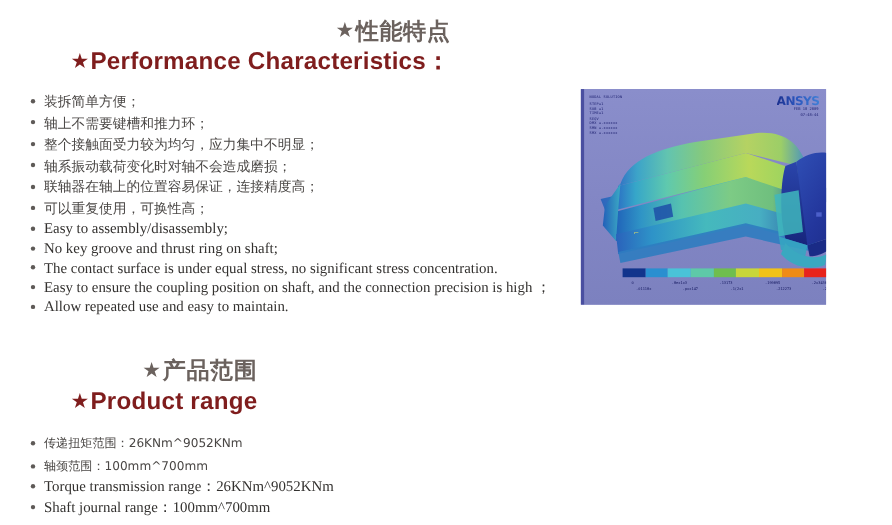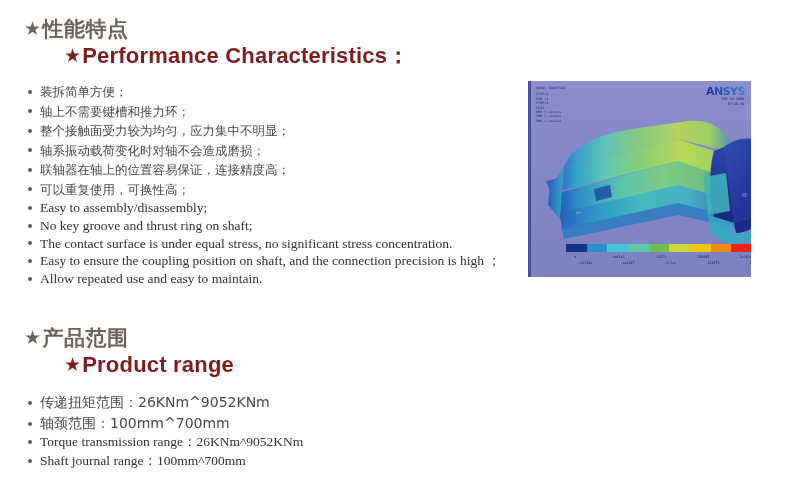--- a/index.html
+++ b/index.html
@@ -9,21 +9,21 @@
     font-family:"Liberation Sans","DejaVu Sans",sans-serif;
     position:relative;overflow:hidden;
     -webkit-font-smoothing:antialiased;
   }
   .page{position:relative;width:811px;height:477px;}
 
   
   .heading-block{position:absolute;left:24px;}
   .h-cn{
     font-size:21px;font-weight:bold;color:#6b625e;
-    letter-spacing:0.5px;line-height:26px;white-space:nowrap;
+    letter-spacing:0.5px;line-height:26px;white-space:nowrap;text-align:right;
   }
   .h-en{
     font-size:22px;font-weight:bold;color:#7f1d1d;
     letter-spacing:0.2px;line-height:28px;white-space:nowrap;margin-left:40px;
   }
   .star{font-size:19px;display:inline-block;margin-right:1px;vertical-align:1px;}
 
   
   ul.blist{list-style:none;margin:0;padding:0;}
   ul.blist li{
@@ -39,21 +39,21 @@
     font-size:12.5px;color:#4a4745;line-height:19.5px;
     font-family:"DejaVu Sans","Liberation Sans",sans-serif;
   }
   .en-list{position:absolute;left:26px;top:199px;}
   .en-list li{
     font-size:13.5px;color:#33312f;line-height:17.8px;
     font-family:"Liberation Serif","DejaVu Serif",serif;
   }
   .cn-list2{position:absolute;left:26px;top:392px;}
   .cn-list2 li{
-    font-size:14px;color:#4a4745;line-height:21px;
+    font-size:11px;color:#4a4745;line-height:21px;
     font-family:"DejaVu Sans","Liberation Sans",sans-serif;
   }
   .en-list2{position:absolute;left:26px;top:432px;}
   .en-list2 li{
     font-size:13.5px;color:#33312f;line-height:19px;
     font-family:"Liberation Serif","DejaVu Serif",serif;
   }
 
   
   .fea{

